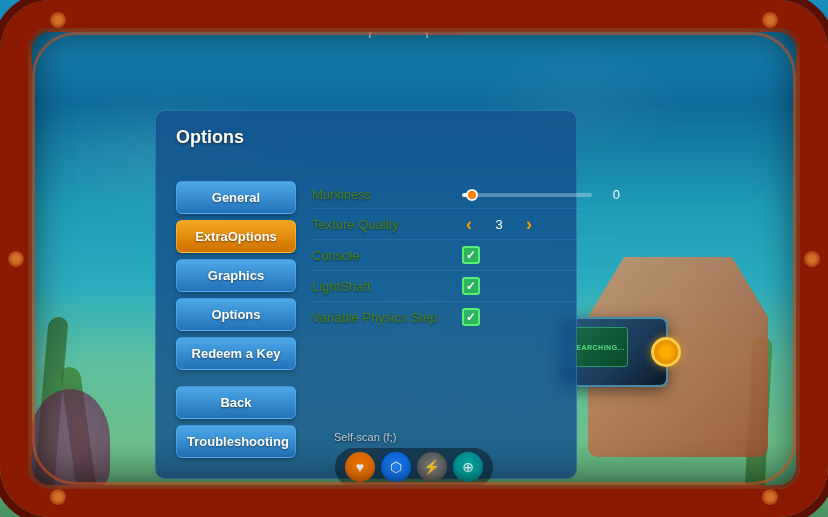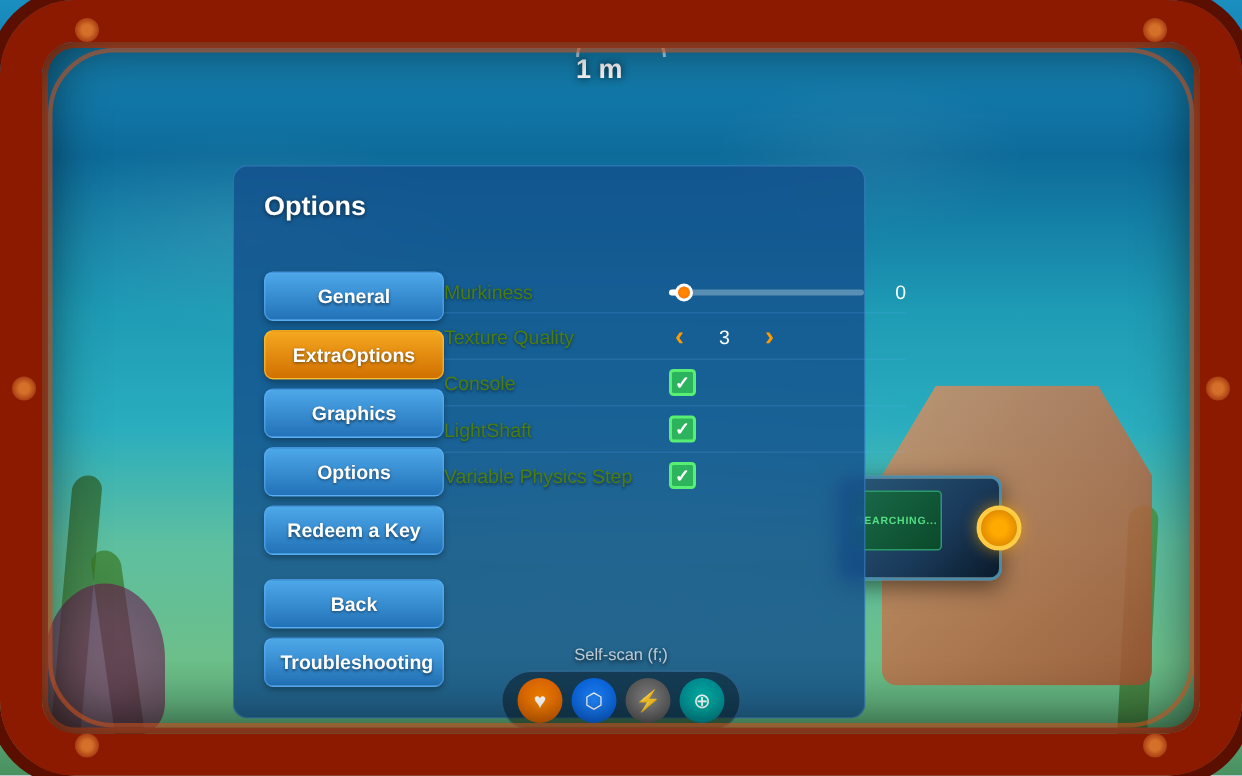--- a/index.html
+++ b/index.html
@@ -84,21 +84,21 @@
     .bolt-mr { top: 50%; right: 8px; transform: translateY(-50%); }
 
     
     .depth-indicator {
       position: absolute;
       top: 18px;
       left: 50%;
       transform: translateX(-50%);
       z-index: 50;
       display: flex;
-      flex-direction: column;
+      flex-direction: row;
       align-items: flex-start;
     }
 
     .depth-arc {
       width: 60px;
       height: 20px;
       border: 2px solid rgba(255,255,255,0.7);
       border-bottom: none;
       border-radius: 30px 30px 0 0;
     }
@@ -128,20 +128,21 @@
     .options-title {
       color: white;
       font-size: 18px;
       font-weight: bold;
       margin-bottom: 12px;
       text-shadow: 0 1px 3px rgba(0,0,0,0.6);
     }
 
     .options-body {
       display: flex;
+      gap: 16px;
       margin-top: 33px;
     }
 
     
     .nav-sidebar {
       display: flex;
       flex-direction: column;
       gap: 6px;
       min-width: 120px;
     }
@@ -278,21 +279,20 @@
     }
 
     
     .hud-bottom {
       position: absolute;
       bottom: 30px;
       left: 50%;
       transform: translateX(-50%);
       display: flex;
       flex-direction: column;
-      align-items: center;
       gap: 4px;
       z-index: 50;
     }
 
     .self-scan-label {
       color: rgba(255,255,255,0.7);
       font-size: 11px;
       text-shadow: 0 1px 3px rgba(0,0,0,0.8);
     }
 

